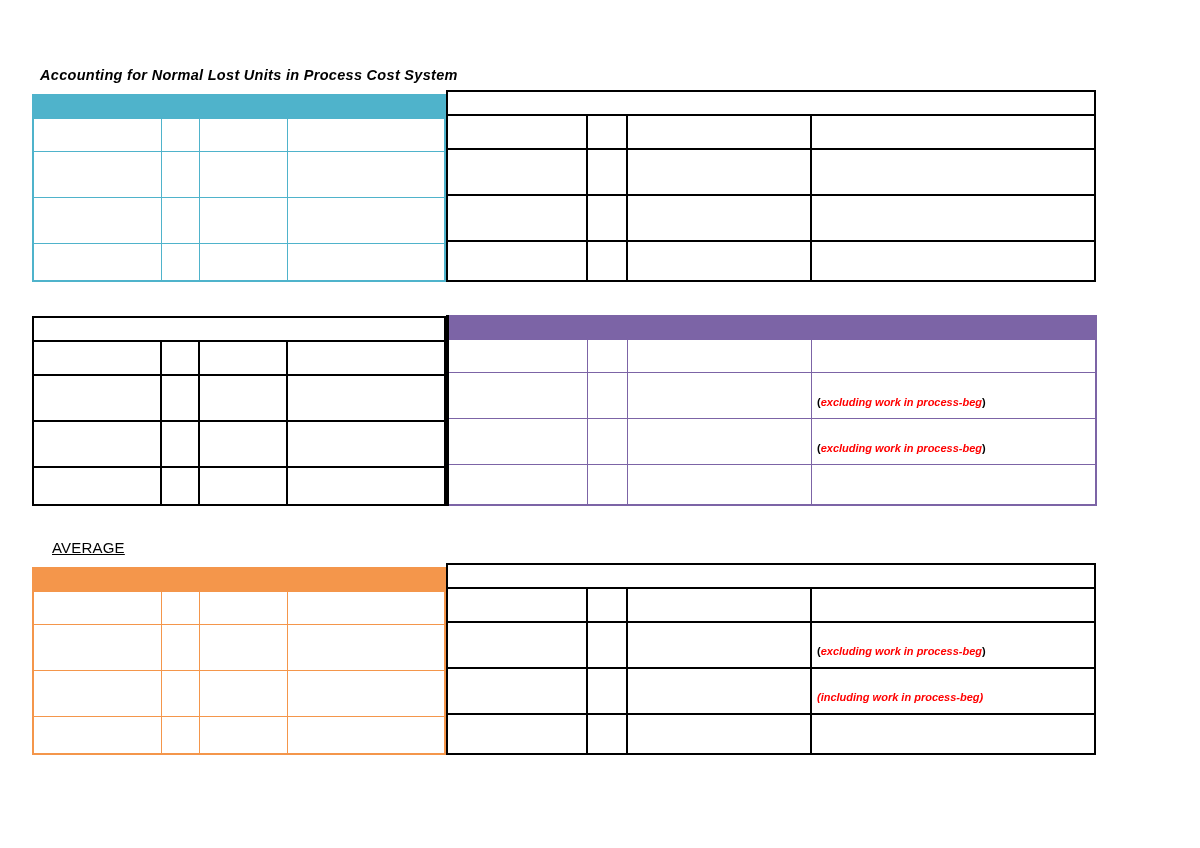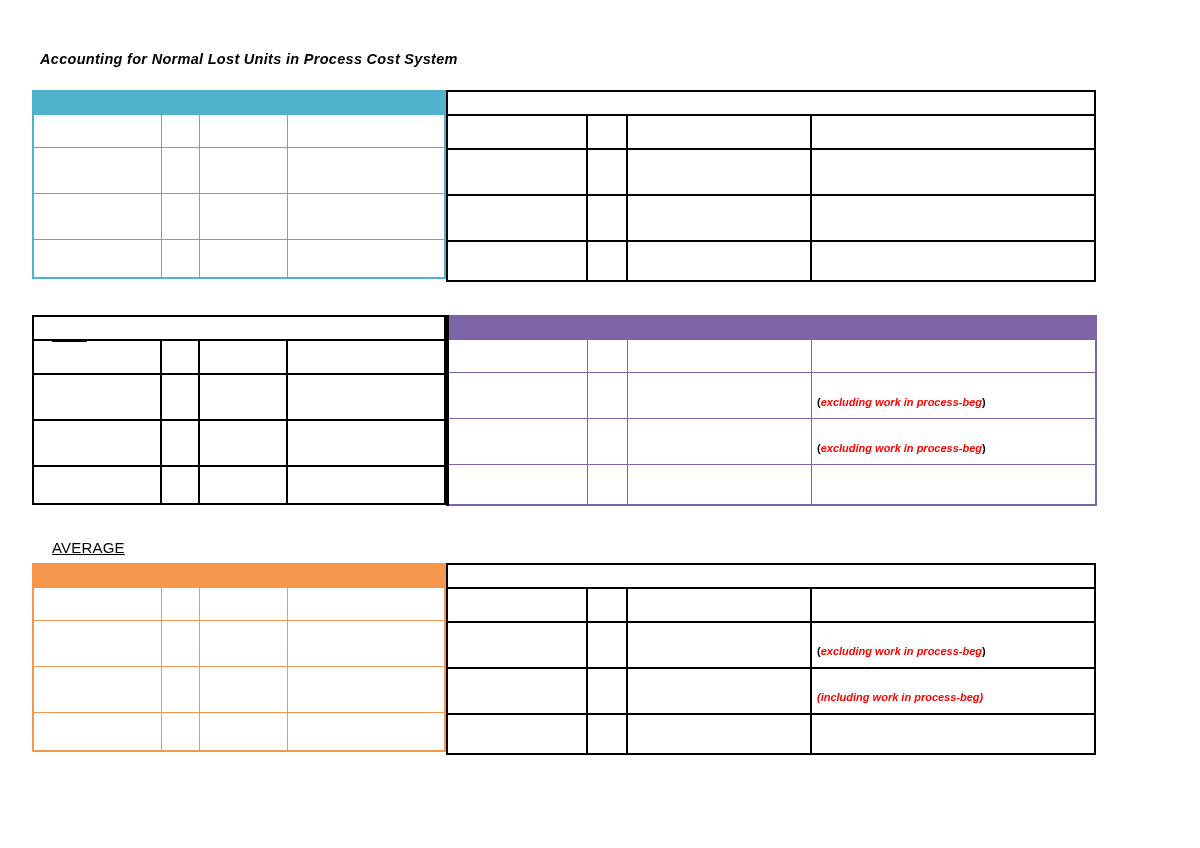--- a/index.html
+++ b/index.html
@@ -12,21 +12,21 @@
     height: 848px;
     font-family: "Liberation Sans", sans-serif;
     color: #000000;
     position: relative;
     overflow: hidden;
   }
 
   .page-title {
     position: absolute;
     left: 40px;
-    top: 51px;
+    top: 67px;
     font-size: 14.5px;
     font-weight: bold;
     font-style: italic;
     letter-spacing: 0.3px;
     white-space: nowrap;
   }
 
   .section-label {
     position: absolute;
     font-size: 15px;
@@ -34,21 +34,21 @@
     text-decoration: underline;
     letter-spacing: 0.2px;
   }
   #label-fifo { left: 52px; top: 279px; margin-top: 47px; }
   #label-average { left: 52px; top: 539px; }
 
   
   .table-block {
     position: absolute;
     display: flex;
-    align-items: flex-start;
+    align-items: flex-end;
   }
   #block-1 { left: 32px; top: 90px; }
   #block-2 { left: 32px; top: 315px; }
   #block-3 { left: 32px; top: 563px; }
 
   table.dept {
     border-collapse: collapse;
     table-layout: fixed;
   }
   table.dept td, table.dept th {

